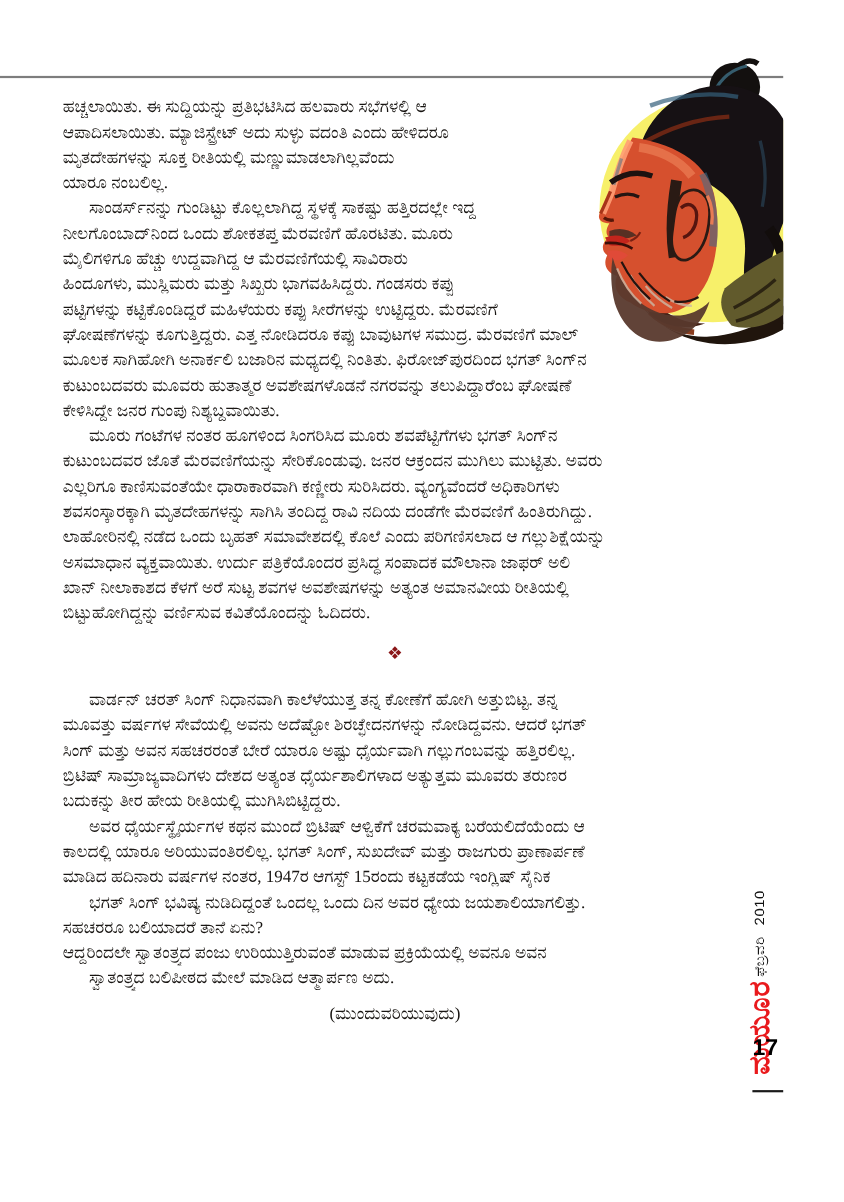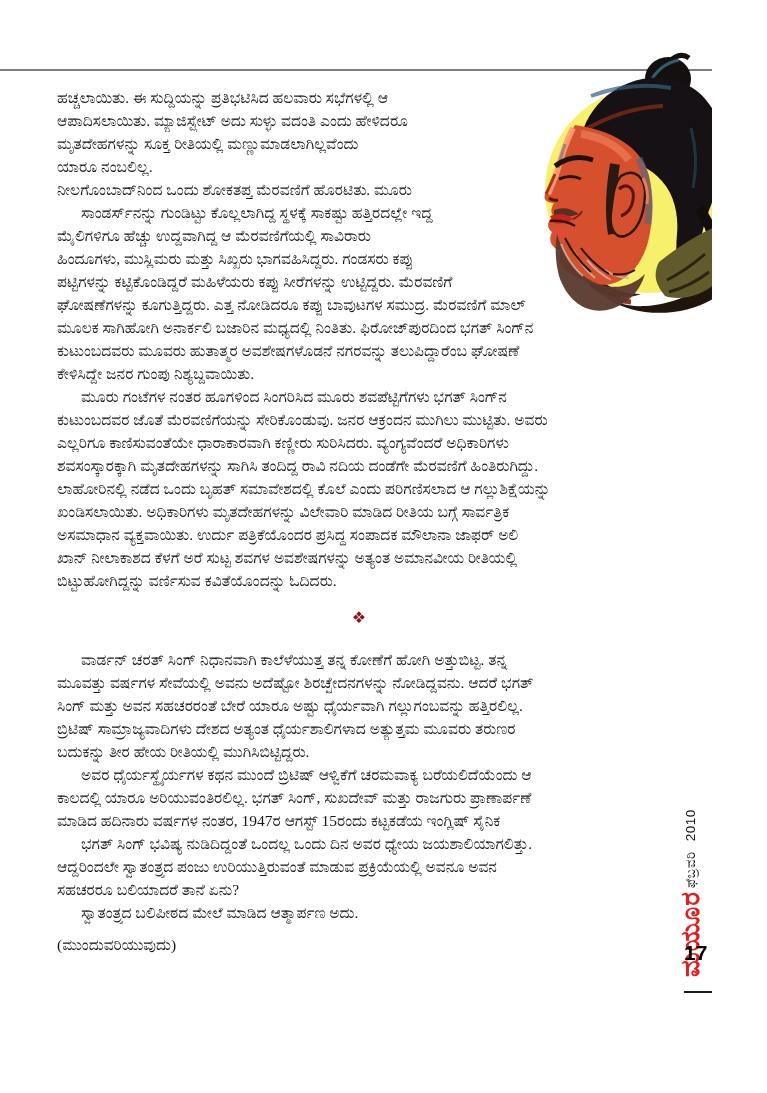--- a/index.html
+++ b/index.html
@@ -8,21 +8,21 @@
   .top-rule{position:absolute;left:0;top:69px;width:767px;height:2px;background:#7d7d7d;}
   .portrait{position:absolute;left:521px;top:48px;width:240px;height:300px;}
   .article{position:absolute;left:57px;top:86px;width:604px;}
   .para{margin:0;padding:0;}
   .line{height:23px;line-height:23px;font-size:15.5px;color:#181512;white-space:nowrap;
         overflow:hidden;}
   .line.ind{text-indent:24px;}
   .line.narrow{max-width:462px;}
   .ornament{text-align:center;font-size:16px;height:20px;line-height:20px;
             margin:16px 0 20px 0;}
-  .signoff{margin-top:9px;text-align:left;font-size:15.5px;height:24px;line-height:24px;
+  .signoff{margin-top:9px;text-align:center;font-size:15.5px;height:24px;line-height:24px;
            color:#181512;}
   .vert{position:absolute;transform:rotate(-90deg);transform-origin:left top;
         white-space:nowrap;}
   .issue{left:683px;top:888px;font-size:13.5px;letter-spacing:.5px;color:#111;
          font-family:"Liberation Sans", sans-serif;}
   .issue .yr{padding-left:10px;}
   .mag-title{left:676px;top:977px;font-size:26px;font-weight:bold;letter-spacing:1px;}
   .pageno-rule{position:absolute;left:684px;top:991px;width:83px;height:2px;background:#1a1a1a;}
   .pageno{position:absolute;left:684px;top:941px;font-family:"Liberation Sans", sans-serif;
           font-weight:bold;font-size:21px;color:#000;}
@@ -92,58 +92,57 @@
   </div>
 
   <div class="article" id="article">
       <div class="para">
         <div class="line narrow">ಹಚ್ಚಲಾಯಿತು. ಈ ಸುದ್ದಿಯನ್ನು ಪ್ರತಿಭಟಿಸಿದ ಹಲವಾರು ಸಭೆಗಳಲ್ಲಿ ಆ</div>
         <div class="line narrow">ಆಪಾದಿಸಲಾಯಿತು. ಮ್ಯಾಜಿಸ್ಟ್ರೇಟ್ ಅದು ಸುಳ್ಳು ವದಂತಿ ಎಂದು ಹೇಳಿದರೂ</div>
         <div class="line narrow">ಮೃತದೇಹಗಳನ್ನು ಸೂಕ್ತ ರೀತಿಯಲ್ಲಿ ಮಣ್ಣುಮಾಡಲಾಗಿಲ್ಲವೆಂದು</div>
         <div class="line narrow">ಯಾರೂ ನಂಬಲಿಲ್ಲ.</div>
       </div>
       <div class="para">
+        <div class="line ind narrow">ಸಾಂಡರ್ಸ್‌ನನ್ನು ಗುಂಡಿಟ್ಟು ಕೊಲ್ಲಲಾಗಿದ್ದ ಸ್ಥಳಕ್ಕೆ ಸಾಕಷ್ಟು ಹತ್ತಿರದಲ್ಲೇ ಇದ್ದ</div>
         <div class="line narrow">ನೀಲಗೊಂಬಾದ್‌ನಿಂದ ಒಂದು ಶೋಕತಪ್ತ ಮೆರವಣಿಗೆ ಹೊರಟಿತು. ಮೂರು</div>
-        <div class="line ind narrow">ಸಾಂಡರ್ಸ್‌ನನ್ನು ಗುಂಡಿಟ್ಟು ಕೊಲ್ಲಲಾಗಿದ್ದ ಸ್ಥಳಕ್ಕೆ ಸಾಕಷ್ಟು ಹತ್ತಿರದಲ್ಲೇ ಇದ್ದ</div>
         <div class="line narrow">ಮೈಲಿಗಳಿಗೂ ಹೆಚ್ಚು ಉದ್ದವಾಗಿದ್ದ ಆ ಮೆರವಣಿಗೆಯಲ್ಲಿ ಸಾವಿರಾರು</div>
         <div class="line narrow">ಹಿಂದೂಗಳು, ಮುಸ್ಲಿಮರು ಮತ್ತು ಸಿಖ್ಖರು ಭಾಗವಹಿಸಿದ್ದರು. ಗಂಡಸರು ಕಪ್ಪು</div>
         <div class="line narrow">ಪಟ್ಟಿಗಳನ್ನು ಕಟ್ಟಿಕೊಂಡಿದ್ದರೆ ಮಹಿಳೆಯರು ಕಪ್ಪು ಸೀರೆಗಳನ್ನು ಉಟ್ಟಿದ್ದರು. ಮೆರವಣಿಗೆ</div>
         <div class="line">ಘೋಷಣೆಗಳನ್ನು ಕೂಗುತ್ತಿದ್ದರು. ಎತ್ತ ನೋಡಿದರೂ ಕಪ್ಪು ಬಾವುಟಗಳ ಸಮುದ್ರ. ಮೆರವಣಿಗೆ ಮಾಲ್</div>
         <div class="line">ಮೂಲಕ ಸಾಗಿಹೋಗಿ ಅನಾರ್ಕಲಿ ಬಜಾರಿನ ಮಧ್ಯದಲ್ಲಿ ನಿಂತಿತು. ಫಿರೋಜ್‌ಪುರದಿಂದ ಭಗತ್ ಸಿಂಗ್‌ನ</div>
         <div class="line">ಕುಟುಂಬದವರು ಮೂವರು ಹುತಾತ್ಮರ ಅವಶೇಷಗಳೊಡನೆ ನಗರವನ್ನು ತಲುಪಿದ್ದಾರೆಂಬ ಘೋಷಣೆ</div>
         <div class="line">ಕೇಳಿಸಿದ್ದೇ ಜನರ ಗುಂಪು ನಿಶ್ಯಬ್ದವಾಯಿತು.</div>
       </div>
       <div class="para">
         <div class="line ind">ಮೂರು ಗಂಟೆಗಳ ನಂತರ ಹೂಗಳಿಂದ ಸಿಂಗರಿಸಿದ ಮೂರು ಶವಪೆಟ್ಟಿಗೆಗಳು ಭಗತ್ ಸಿಂಗ್‌ನ</div>
         <div class="line">ಕುಟುಂಬದವರ ಜೊತೆ ಮೆರವಣಿಗೆಯನ್ನು ಸೇರಿಕೊಂಡುವು. ಜನರ ಆಕ್ರಂದನ ಮುಗಿಲು ಮುಟ್ಟಿತು. ಅವರು</div>
         <div class="line">ಎಲ್ಲರಿಗೂ ಕಾಣಿಸುವಂತೆಯೇ ಧಾರಾಕಾರವಾಗಿ ಕಣ್ಣೀರು ಸುರಿಸಿದರು. ವ್ಯಂಗ್ಯವೆಂದರೆ ಅಧಿಕಾರಿಗಳು</div>
         <div class="line">ಶವಸಂಸ್ಕಾರಕ್ಕಾಗಿ ಮೃತದೇಹಗಳನ್ನು ಸಾಗಿಸಿ ತಂದಿದ್ದ ರಾವಿ ನದಿಯ ದಂಡೆಗೇ ಮೆರವಣಿಗೆ ಹಿಂತಿರುಗಿದ್ದು.</div>
         <div class="line">ಲಾಹೋರಿನಲ್ಲಿ ನಡೆದ ಒಂದು ಬೃಹತ್ ಸಮಾವೇಶದಲ್ಲಿ ಕೊಲೆ ಎಂದು ಪರಿಗಣಿಸಲಾದ ಆ ಗಲ್ಲುಶಿಕ್ಷೆಯನ್ನು</div>
-        <div class="line">ಖಂಡಿಸಲಾಯಿತು. ಅಧಿಕಾರಿಗಳು ಮೃತದೇಹಗಳನ್ನು ವಿಲೇವಾರಿ ಮಾಡಿದ ರೀತಿಯ ಬಗ್ಗೆ ಸಾರ್ವತ್ರಿಕ</div>
         <div class="line">ಅಸಮಾಧಾನ ವ್ಯಕ್ತವಾಯಿತು. ಉರ್ದು ಪತ್ರಿಕೆಯೊಂದರ ಪ್ರಸಿದ್ಧ ಸಂಪಾದಕ ಮೌಲಾನಾ ಜಾಫರ್ ಅಲಿ</div>
         <div class="line">ಖಾನ್ ನೀಲಾಕಾಶದ ಕೆಳಗೆ ಅರೆ ಸುಟ್ಟ ಶವಗಳ ಅವಶೇಷಗಳನ್ನು ಅತ್ಯಂತ ಅಮಾನವೀಯ ರೀತಿಯಲ್ಲಿ</div>
         <div class="line">ಬಿಟ್ಟುಹೋಗಿದ್ದನ್ನು ವರ್ಣಿಸುವ ಕವಿತೆಯೊಂದನ್ನು ಓದಿದರು.</div>
       </div>
       <div class="ornament" style="color: rgb(138, 22, 24);">❖</div>
       <div class="para">
         <div class="line ind">ವಾರ್ಡನ್ ಚರತ್ ಸಿಂಗ್ ನಿಧಾನವಾಗಿ ಕಾಲೆಳೆಯುತ್ತ ತನ್ನ ಕೋಣೆಗೆ ಹೋಗಿ ಅತ್ತುಬಿಟ್ಟ. ತನ್ನ</div>
         <div class="line">ಮೂವತ್ತು ವರ್ಷಗಳ ಸೇವೆಯಲ್ಲಿ ಅವನು ಅದೆಷ್ಟೋ ಶಿರಚ್ಛೇದನಗಳನ್ನು ನೋಡಿದ್ದವನು. ಆದರೆ ಭಗತ್</div>
         <div class="line">ಸಿಂಗ್ ಮತ್ತು ಅವನ ಸಹಚರರಂತೆ ಬೇರೆ ಯಾರೂ ಅಷ್ಟು ಧೈರ್ಯವಾಗಿ ಗಲ್ಲುಗಂಬವನ್ನು ಹತ್ತಿರಲಿಲ್ಲ.</div>
         <div class="line">ಬ್ರಿಟಿಷ್ ಸಾಮ್ರಾಜ್ಯವಾದಿಗಳು ದೇಶದ ಅತ್ಯಂತ ಧೈರ್ಯಶಾಲಿಗಳಾದ ಅತ್ಯುತ್ತಮ ಮೂವರು ತರುಣರ</div>
         <div class="line">ಬದುಕನ್ನು ತೀರ ಹೇಯ ರೀತಿಯಲ್ಲಿ ಮುಗಿಸಿಬಿಟ್ಟಿದ್ದರು.</div>
       </div>
       <div class="para">
         <div class="line ind">ಅವರ ಧೈರ್ಯಸ್ಥೈರ್ಯಗಳ ಕಥನ ಮುಂದೆ ಬ್ರಿಟಿಷ್ ಆಳ್ವಿಕೆಗೆ ಚರಮವಾಕ್ಯ ಬರೆಯಲಿದೆಯೆಂದು ಆ</div>
         <div class="line">ಕಾಲದಲ್ಲಿ ಯಾರೂ ಅರಿಯುವಂತಿರಲಿಲ್ಲ. ಭಗತ್ ಸಿಂಗ್, ಸುಖದೇವ್ ಮತ್ತು ರಾಜಗುರು ಪ್ರಾಣಾರ್ಪಣೆ</div>
         <div class="line">ಮಾಡಿದ ಹದಿನಾರು ವರ್ಷಗಳ ನಂತರ, 1947ರ ಆಗಸ್ಟ್ 15ರಂದು ಕಟ್ಟಕಡೆಯ ಇಂಗ್ಲಿಷ್ ಸೈನಿಕ</div>
       </div>
       <div class="para">
         <div class="line ind">ಭಗತ್ ಸಿಂಗ್ ಭವಿಷ್ಯ ನುಡಿದಿದ್ದಂತೆ ಒಂದಲ್ಲ ಒಂದು ದಿನ ಅವರ ಧ್ಯೇಯ ಜಯಶಾಲಿಯಾಗಲಿತ್ತು.</div>
+        <div class="line">ಸಹಚರರೂ ಬಲಿಯಾದರೆ ತಾನೆ ಏನು?</div>
         <div class="line">ಆದ್ದರಿಂದಲೇ ಸ್ವಾತಂತ್ರ್ಯದ ಪಂಜು ಉರಿಯುತ್ತಿರುವಂತೆ ಮಾಡುವ ಪ್ರಕ್ರಿಯೆಯಲ್ಲಿ ಅವನೂ ಅವನ</div>
-        <div class="line">ಸಹಚರರೂ ಬಲಿಯಾದರೆ ತಾನೆ ಏನು?</div>
       </div>
       <div class="para">
         <div class="line ind">ಸ್ವಾತಂತ್ರ್ಯದ ಬಲಿಪೀಠದ ಮೇಲೆ ಮಾಡಿದ ಆತ್ಮಾರ್ಪಣ ಅದು.</div>
       </div>
       <div class="signoff">(ಮುಂದುವರಿಯುವುದು)</div>
     </div>
 
   <div class="vert issue">
     <span>ಫೆಬ್ರವರಿ</span><span class="yr">2010</span>
   </div>

